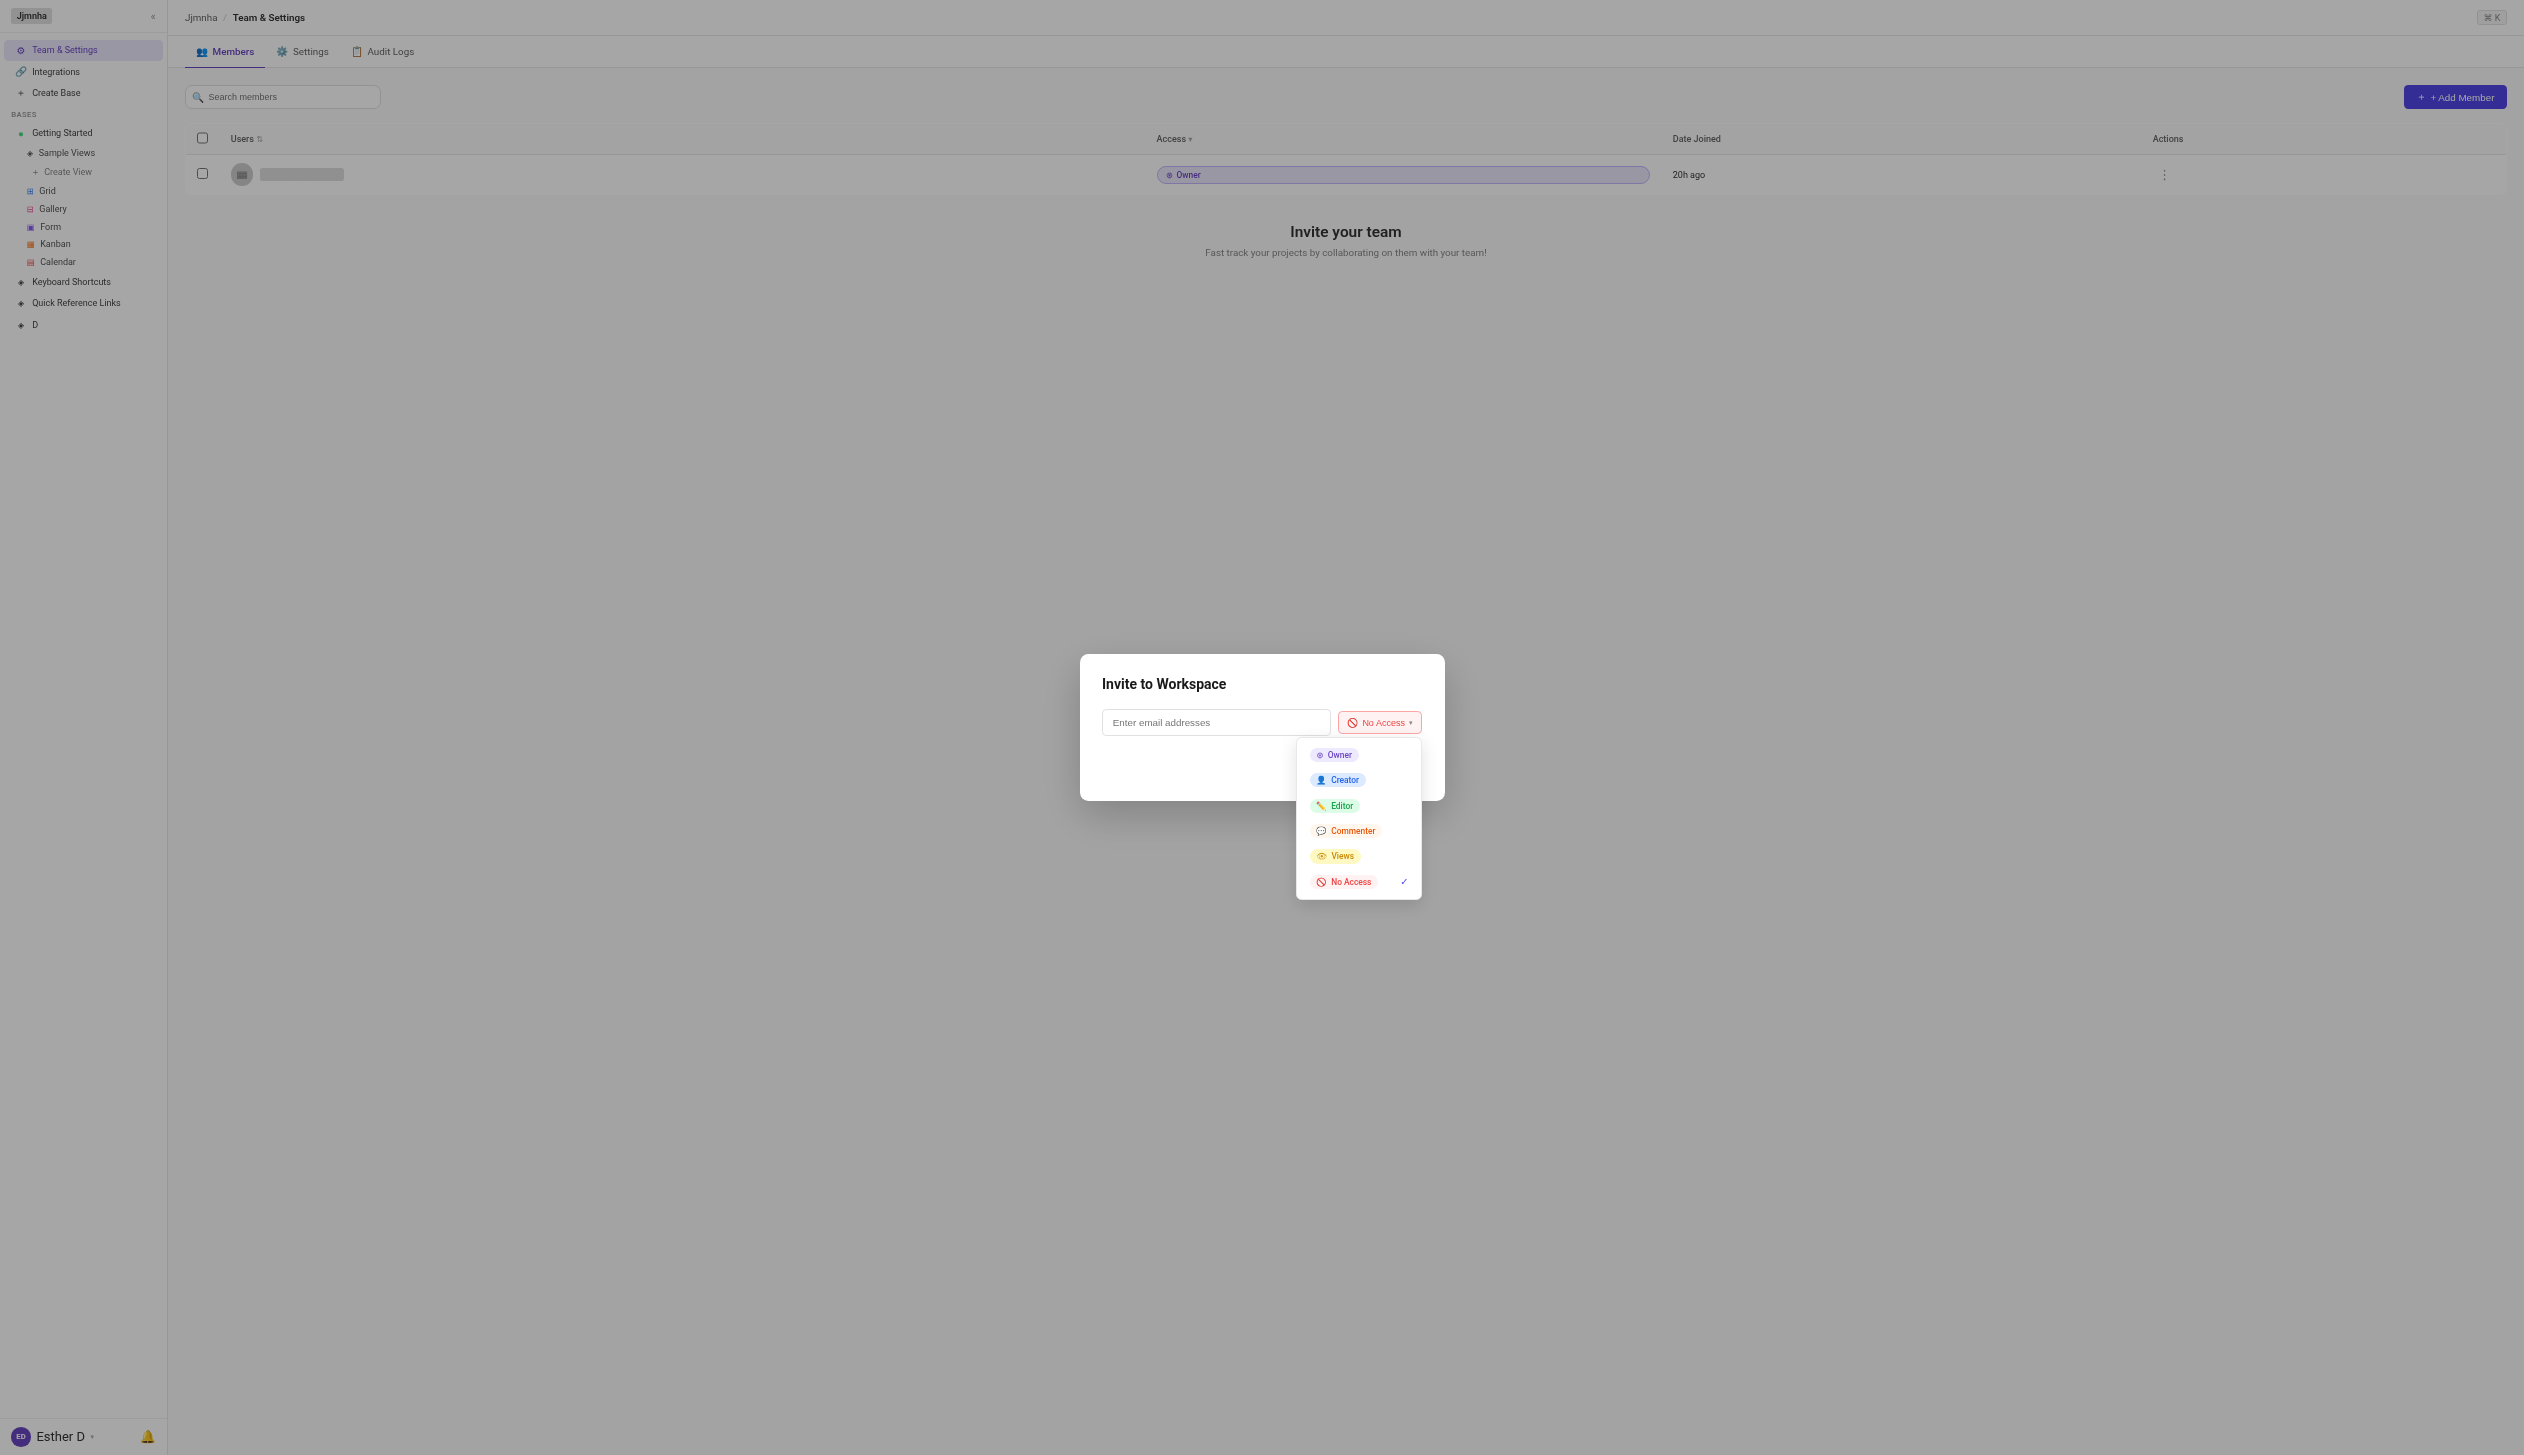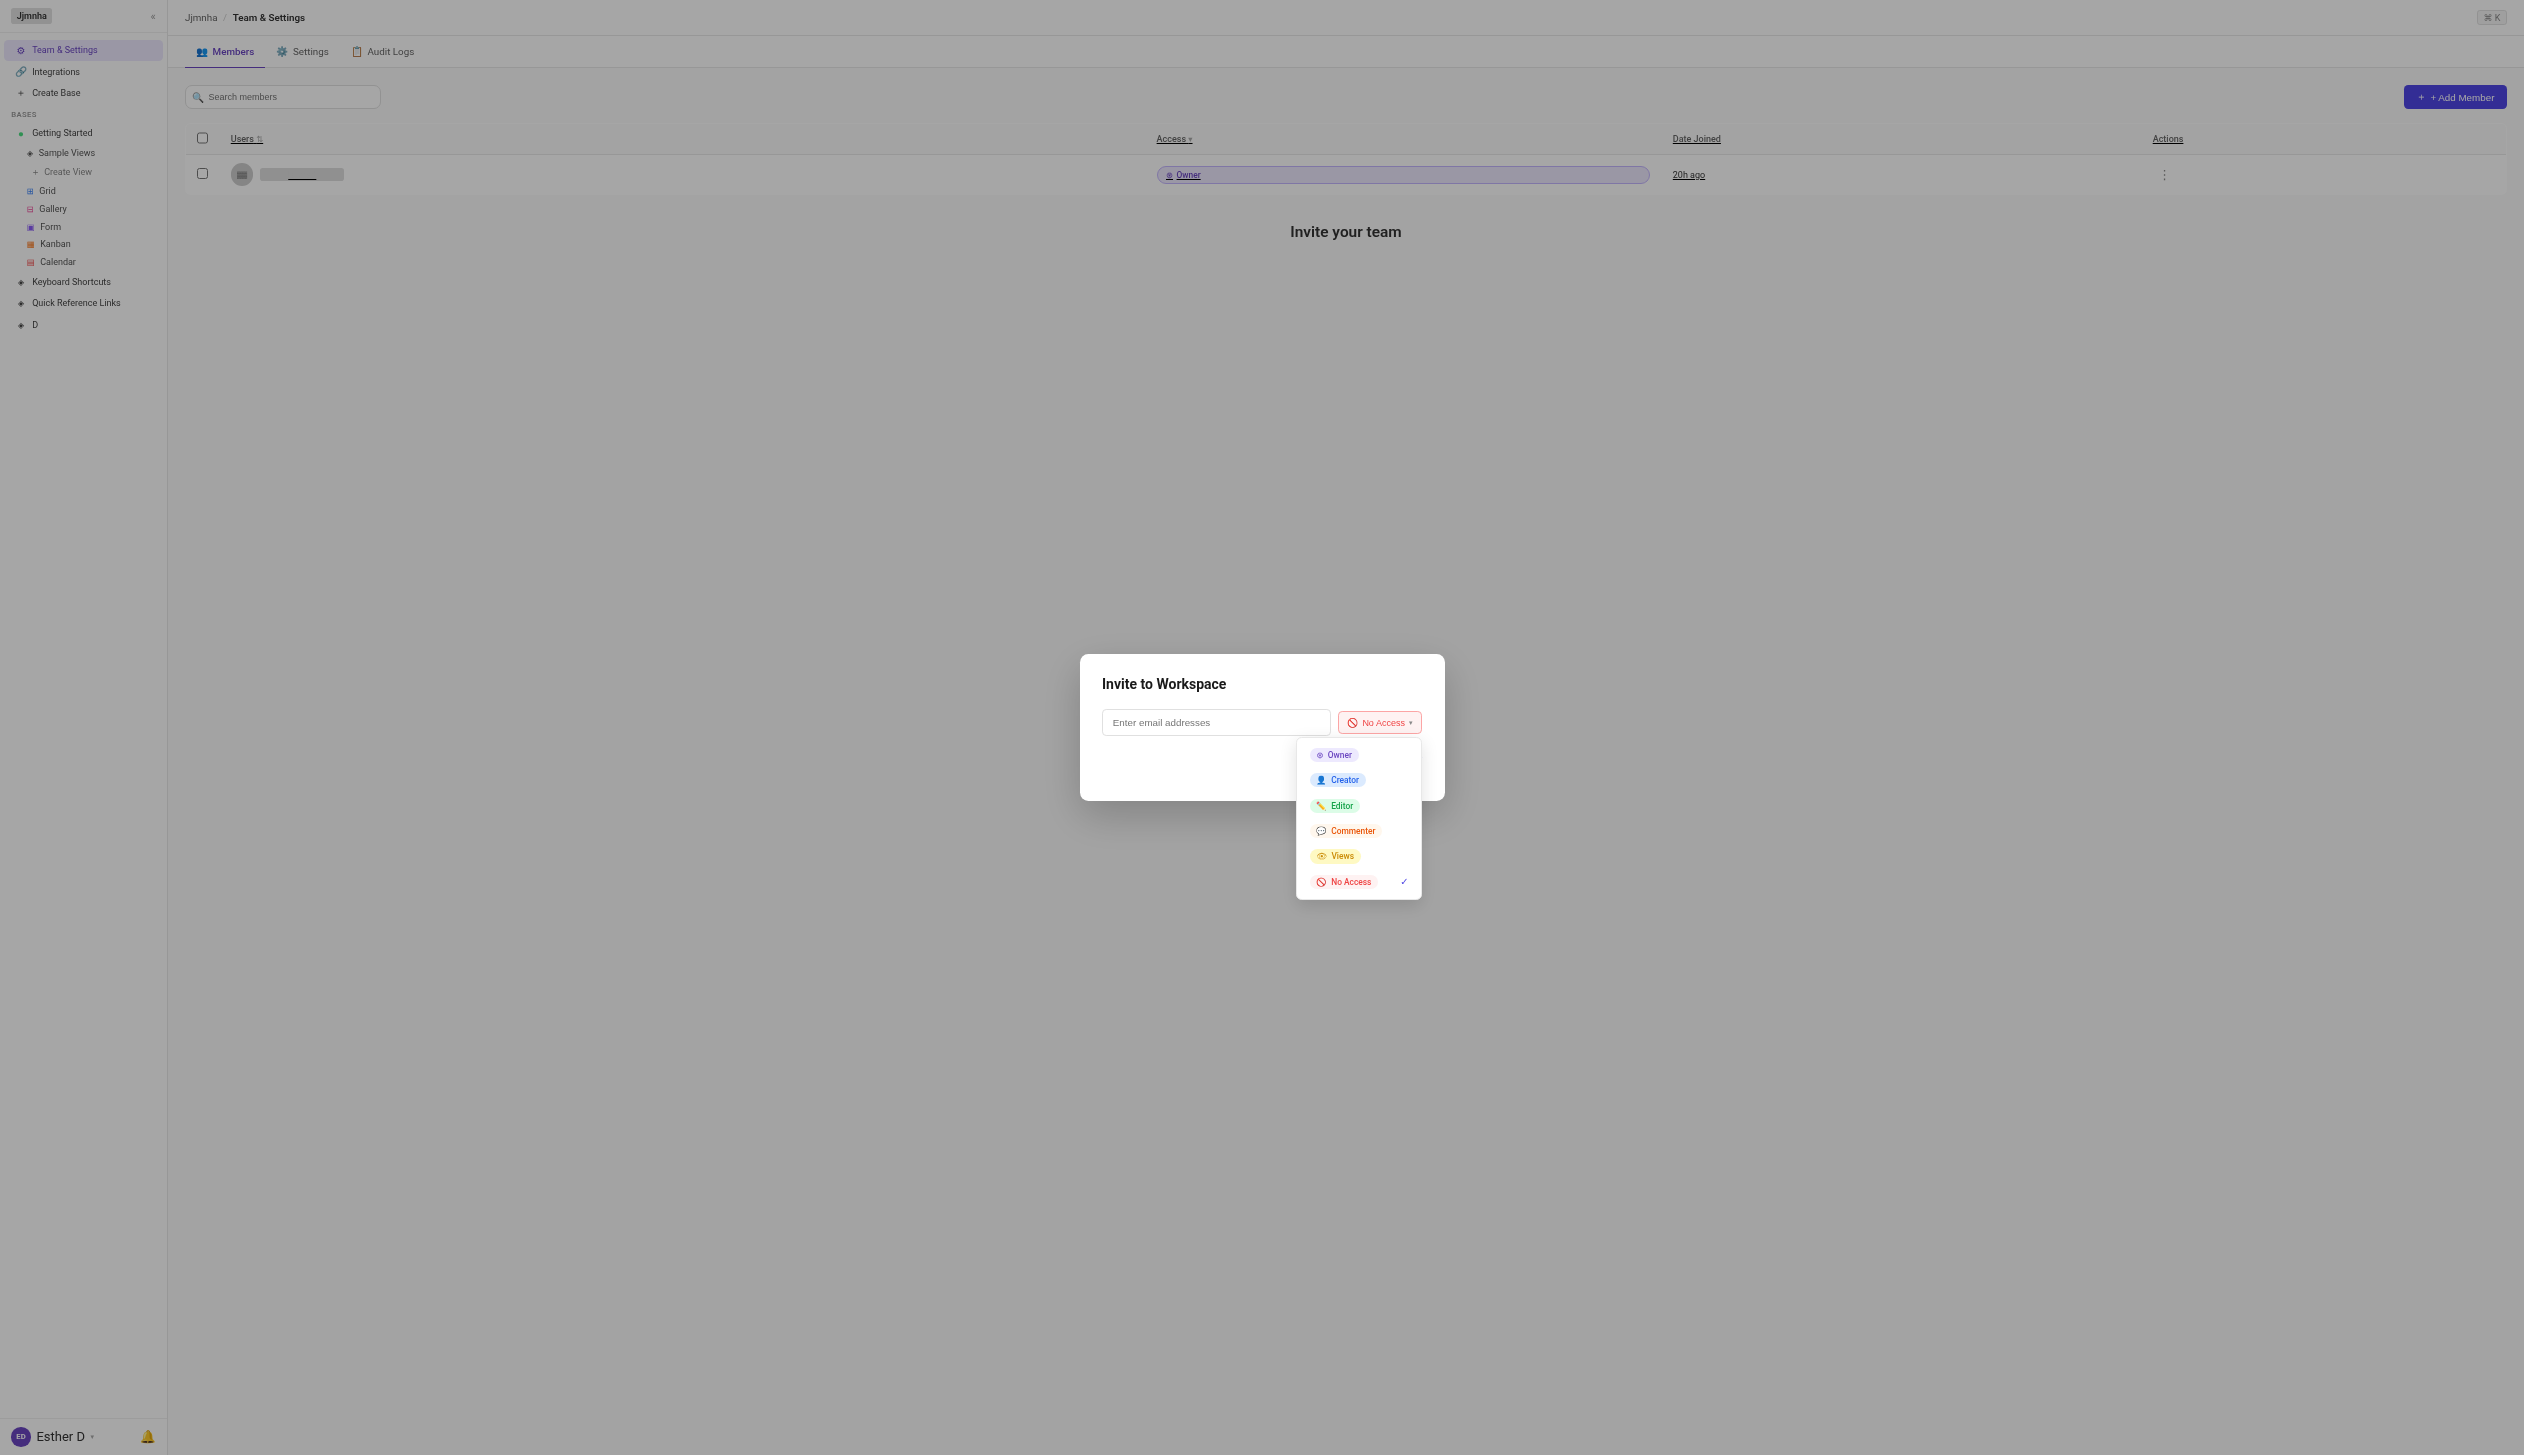--- a/index.html
+++ b/index.html
@@ -204,21 +204,20 @@
     }
 
     
     .members-table {
       width: 100%;
       border-collapse: collapse;
       background: #fff;
       border-radius: 5.6px;
       overflow: hidden;
       border: 0.7px solid #e8e8e8;
-      text-decoration: underline;
     }
     .members-table th {
       text-align: left;
       padding: 8.4px 11.2px;
       font-size: 9px;
       font-weight: 500;
       color: #666;
       border-bottom: 0.7px solid #e8e8e8;
       background: #fafafa;
     }
@@ -568,20 +567,21 @@
           </td>
           <td>
             <button class="actions-btn">⋮</button>
           </td>
         </tr>
       </tbody>
     </table>
 
     <div class="invite-section">
       <h2 class="invite-title">Invite your team</h2>
+      <p class="invite-subtitle">Fast track your projects by collaborating on them with your team!</p>
     </div>
   </div>
 </div>
 
 <div class="overlay">
   <div class="modal">
     <h2 class="modal-title">Invite to Workspace</h2>
 
     <div class="invite-form-row">
       <input class="email-input" type="email" placeholder="Enter email addresses" style="">

